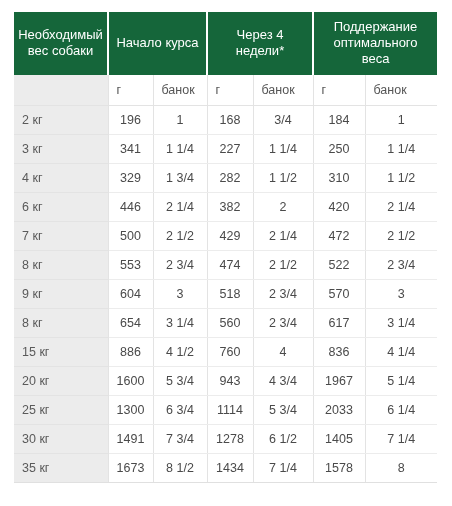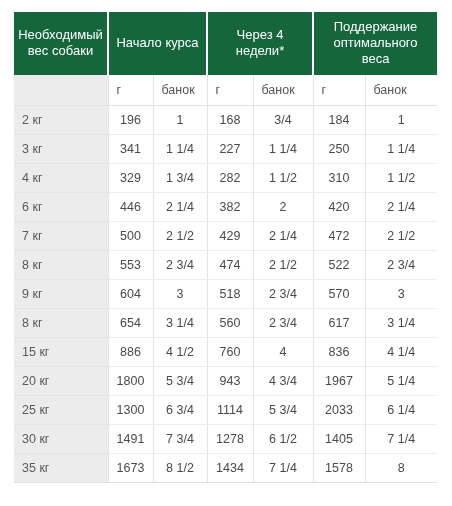--- a/index.html
+++ b/index.html
@@ -219,21 +219,21 @@
           <td class="weight-cell">15 кг</td>
           <td>886</td>
           <td>4 1/2</td>
           <td>760</td>
           <td>4</td>
           <td>836</td>
           <td class="last">4 1/4</td>
         </tr>
         <tr>
           <td class="weight-cell">20 кг</td>
-          <td>1800</td>
+          <td>1600</td>
           <td>5 3/4</td>
           <td>943</td>
           <td>4 3/4</td>
           <td>1967</td>
           <td class="last">5 1/4</td>
         </tr>
         <tr>
           <td class="weight-cell">25 кг</td>
           <td>1300</td>
           <td>6 3/4</td>

